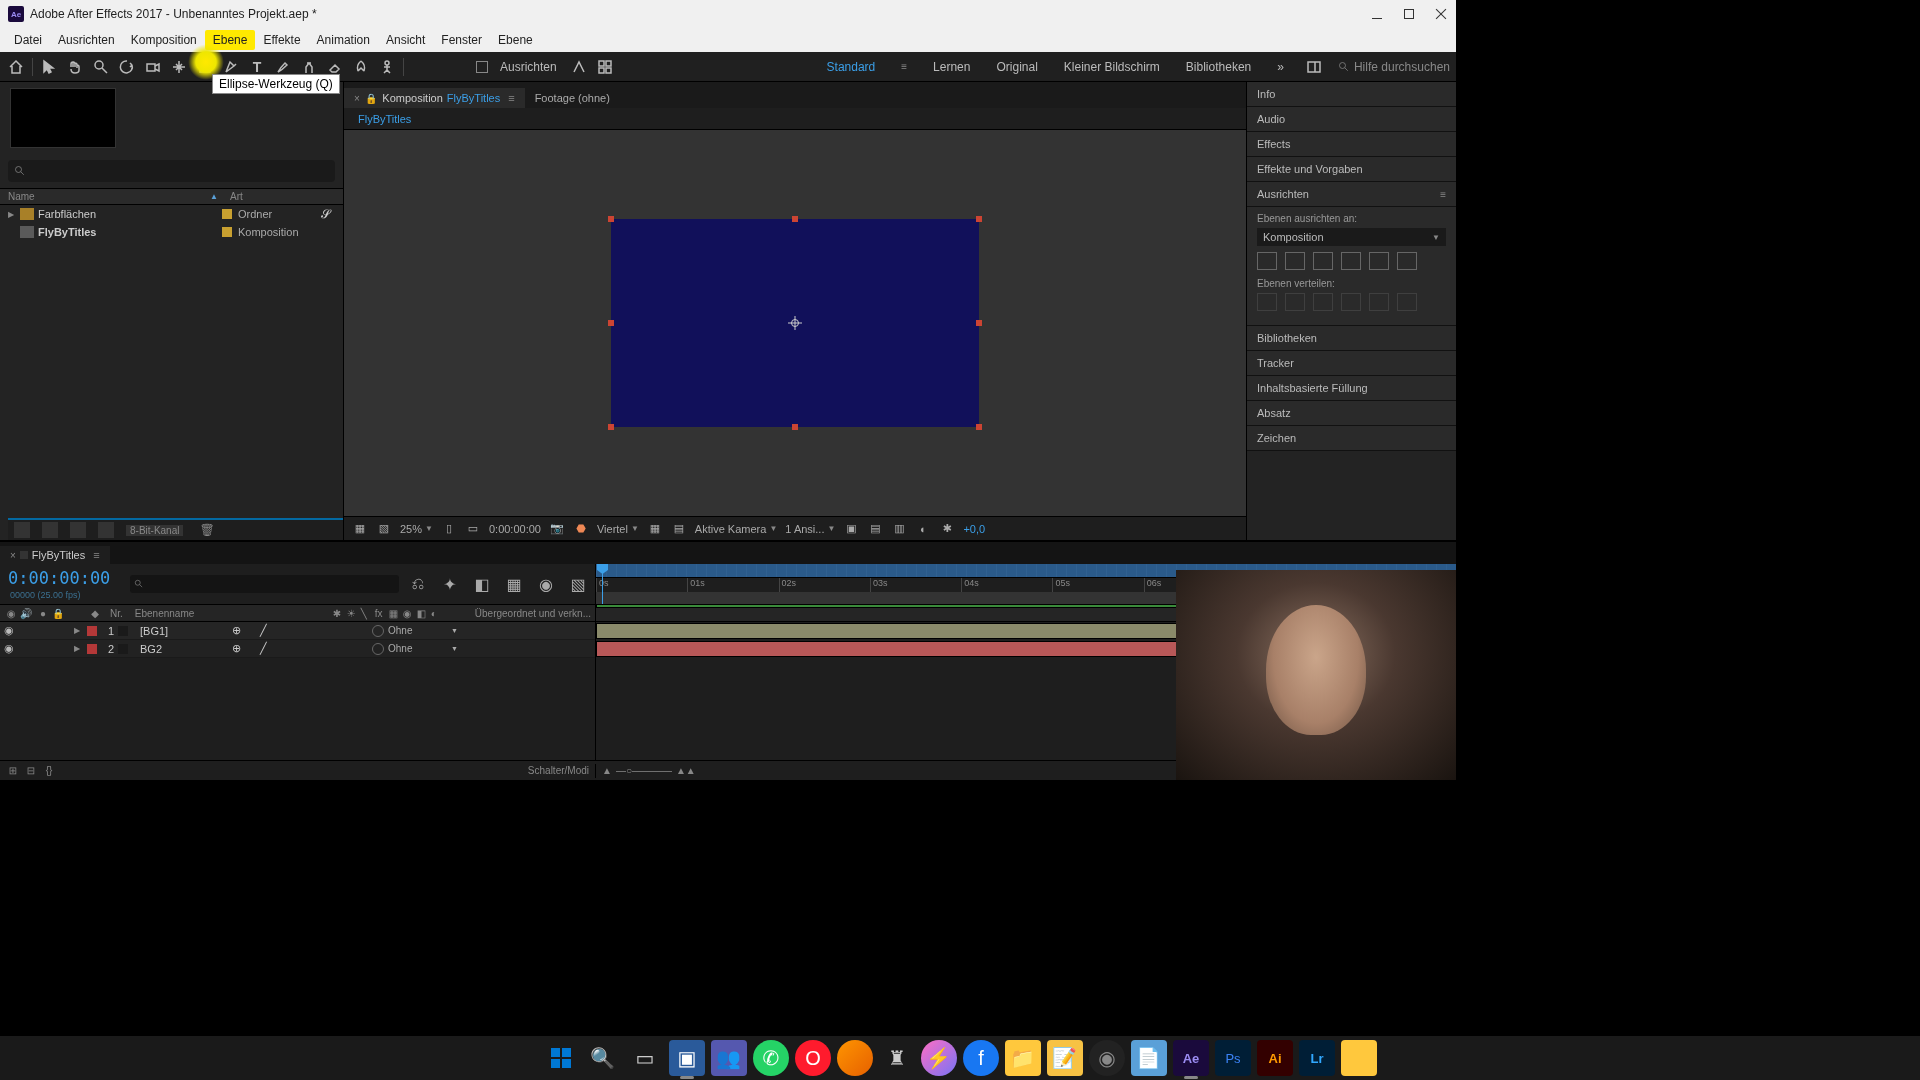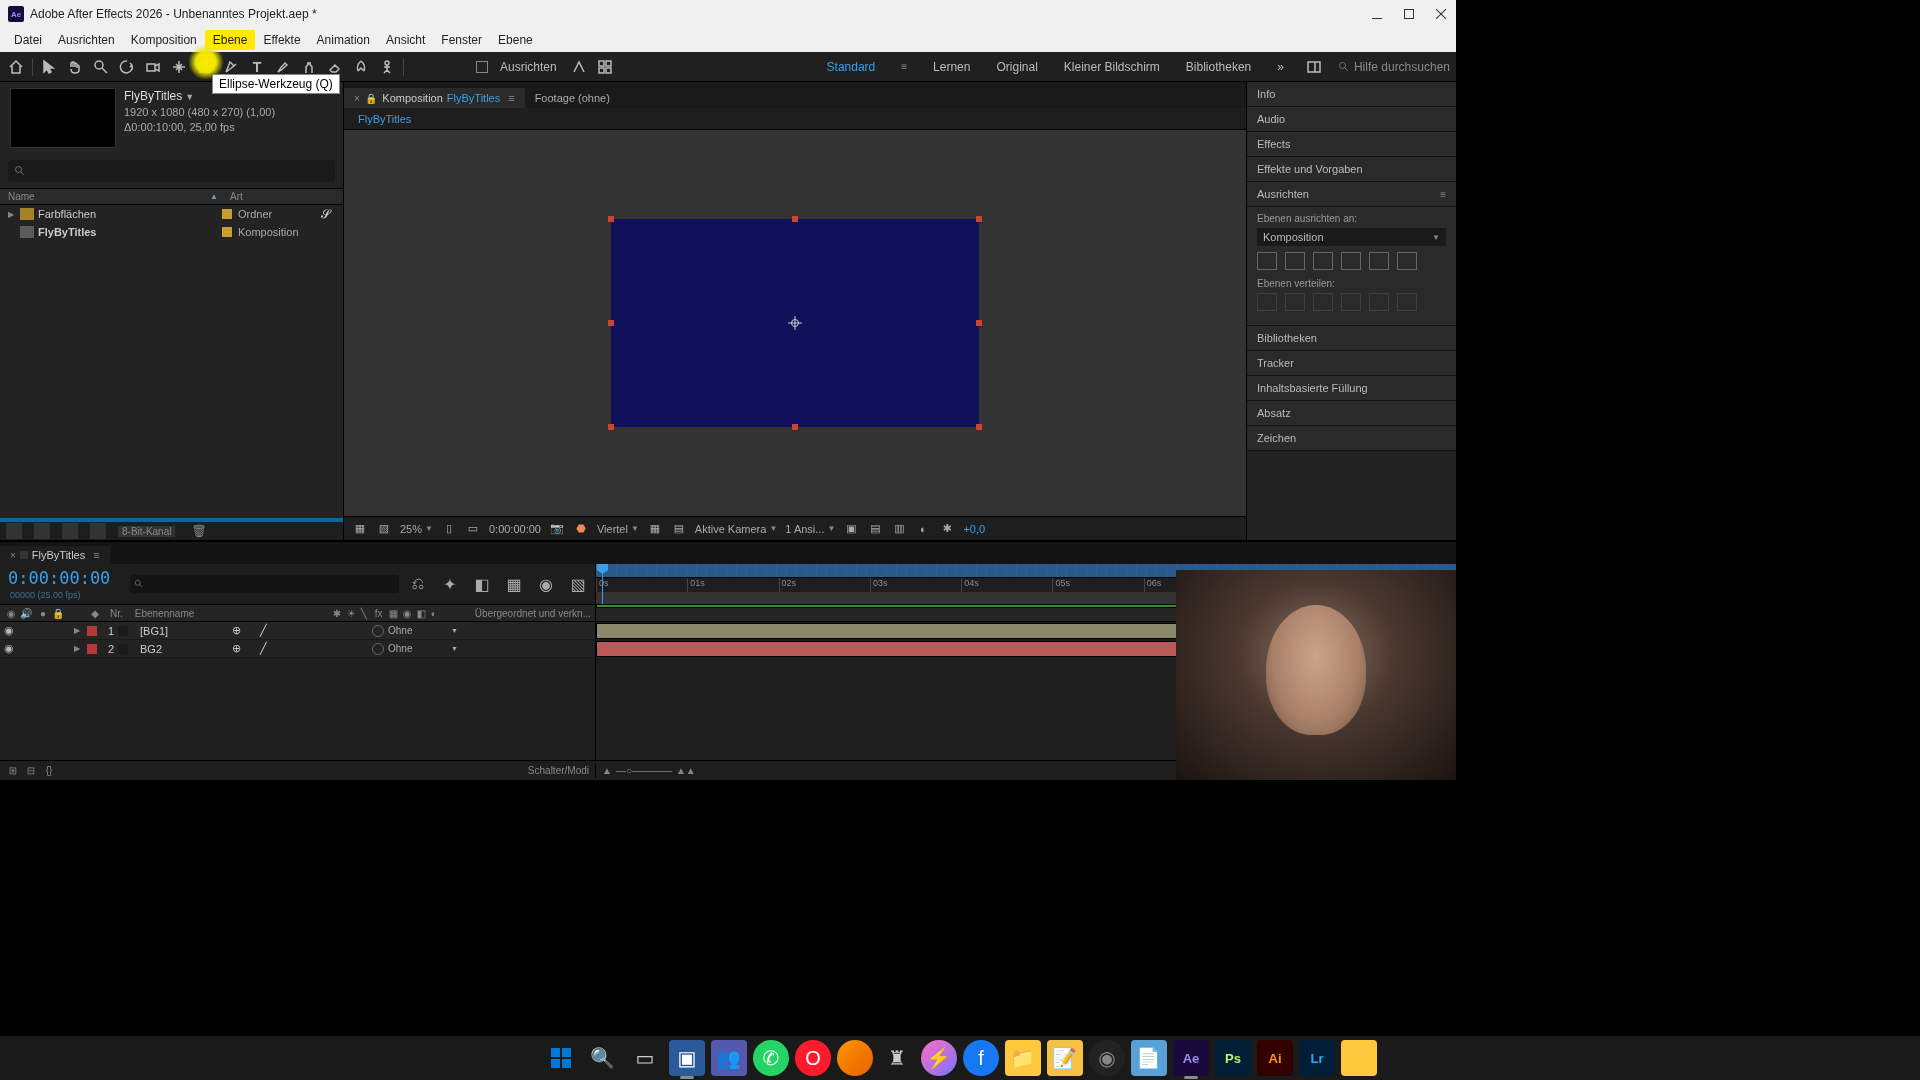--- a/index.html
+++ b/index.html
@@ -61,21 +61,21 @@
 .proj-row { display:flex; align-items:center; padding:2px 8px; font-size:11px; color:#ccc; height:18px; }
 .proj-row .exp { width:12px; color:#888; font-size:8px; cursor:pointer; }
 .proj-row .ico { width:14px; height:12px; margin-right:4px; }
 .proj-row .folder { background:#a88028; }
 .proj-row .comp { background:#5a5a5a; }
 .proj-row .nm { flex:0 0 184px; }
 .proj-row .swatch { width:10px; height:10px; background:#c8a030; margin-right:6px; }
 .proj-row .type { flex:1; color:#aaa; }
 .proj-row .scr { width:14px; color:#ccc; font-size:12px; }
 .proj-row.bold .nm { font-weight:600; }
-.proj-footer { height:22px; background:#1e1e1e; border-top:4px solid #0369a1; display:flex; align-items:center; gap:12px; padding:0 6px; }
+.proj-footer { height:22px; background:#1e1e1e; border-top:2px solid #0369a1; display:flex; align-items:center; gap:12px; padding:0 6px;margin-left:8px; }
 .proj-footer .fbtn { width:16px; height:16px; background:#333; }
 .proj-footer .bit { font-size:10px; color:#888; padding:0 4px; background:#333; }
 .proj-footer .trash { margin-left:4px; color:#888; font-size:12px; }
 
 
 .centercol { flex:1; display:flex; flex-direction:column; background:#2a2a2a; min-width:0; }
 .comp-tabs { height:26px; background:#1a1a1a; display:flex; align-items:flex-end; font-size:11px; color:#aaa; }
 .comp-tabs .ct { padding:4px 10px; display:flex; align-items:center; gap:4px; cursor:pointer; }
 .comp-tabs .ct.active { background:#2a2a2a; color:#ccc; }
 .comp-tabs .ct .link { color:#3b9fe8; }
@@ -186,21 +186,21 @@
 
 .checkbox { width:12px; height:12px; border:1px solid #888; display:inline-block; }
 </style>
 </head>
 <body>
 
 <div class="app">
 
   <div class="titlebar">
     <div class="appicon">Ae</div>
-    <div class="title">Adobe After Effects 2026 - Unbenanntes Projekt.aep *</div>
+    <div class="title">Adobe After Effects 2017 - Unbenanntes Projekt.aep *</div>
     <div class="winbtns">
       <span class="min"></span>
       <span class="max"></span>
       <span class="cls"></span>
     </div>
   </div>
 
   <div class="menubar">
     <span>Datei</span>
     <span>Ausrichten</span>
@@ -330,25 +330,20 @@
       </div>
     </div>
     <div class="tooltip">Ellipse-Werkzeug (Q)</div>
   </div>
 
   <div class="mainrow">
 
     <div class="leftcol">
       <div class="comp-info">
         <div class="comp-thumb"></div>
-        <div class="comp-meta">
-          <div class="name"><span>FlyByTitles</span><span class="caret">▼</span></div>
-          <div>1920 x 1080 (480 x 270) (1,00)</div>
-          <div>Δ0:00:10:00, 25,00 fps</div>
-        </div>
       </div>
       <div class="proj-search">
           <svg viewBox="0 0 16 16">
             <circle cx="6" cy="6" r="4"></circle>
             <path d="M9 9 L13 13"></path>
           </svg>
         </div>
       <div class="proj-cols">
         <div class="c1">
             <span>Name</span>
@@ -663,17 +658,17 @@
   <div class="tbi" style="background:#ff1b2d;color:#fff;border-radius:50%">O</div>
   <div class="tbi" style="background:linear-gradient(135deg,#ff9500,#e66000);border-radius:50%"></div>
   <div class="tbi" style="color:#ccc">♜</div>
   <div class="tbi" style="background:linear-gradient(135deg,#ff6ec4,#7873f5);border-radius:50%;color:#fff">⚡</div>
   <div class="tbi" style="background:#1877f2;color:#fff;border-radius:50%">f</div>
   <div class="tbi" style="background:#ffc83d">📁</div>
   <div class="tbi" style="background:#f7c244">📝</div>
   <div class="tbi" style="background:#222;border-radius:50%;color:#888">◉</div>
   <div class="tbi" style="background:#5aa0d8;color:#fff">📄</div>
   <div class="tbi active" style="background:#1a0a3c;color:#9b8cf2;font-size:13px;font-weight:bold">Ae</div>
-  <div class="tbi" style="background:#001e36;color:#bef264;font-size:13px;font-weight:bold">Ps</div>
+  <div class="tbi" style="background:#001e36;color:#3b82f6;font-size:13px;font-weight:normal">Ps</div>
   <div class="tbi" style="background:#330000;color:#ff9a00;font-size:13px;font-weight:bold">Ai</div>
   <div class="tbi" style="background:#001e36;color:#31a8ff;font-size:13px;font-weight:bold">Lr</div>
   <div class="tbi" style="background:#ffc83d"></div>
 </div>
 
 </body></html>

